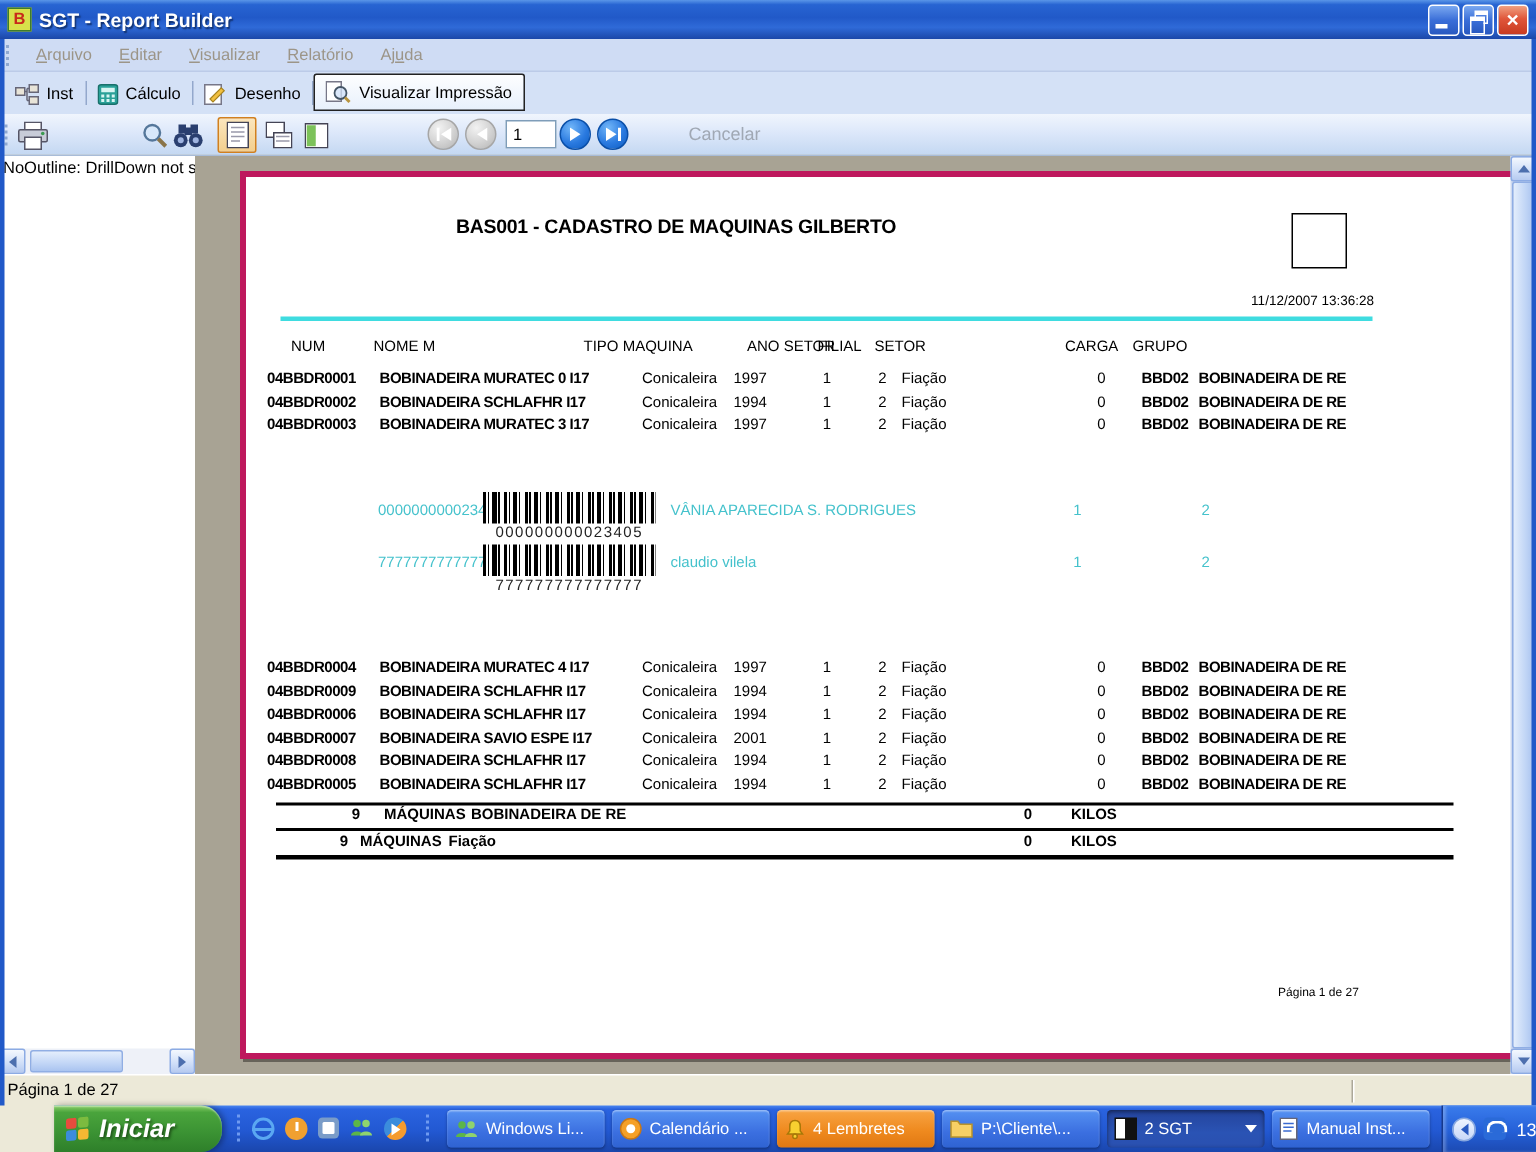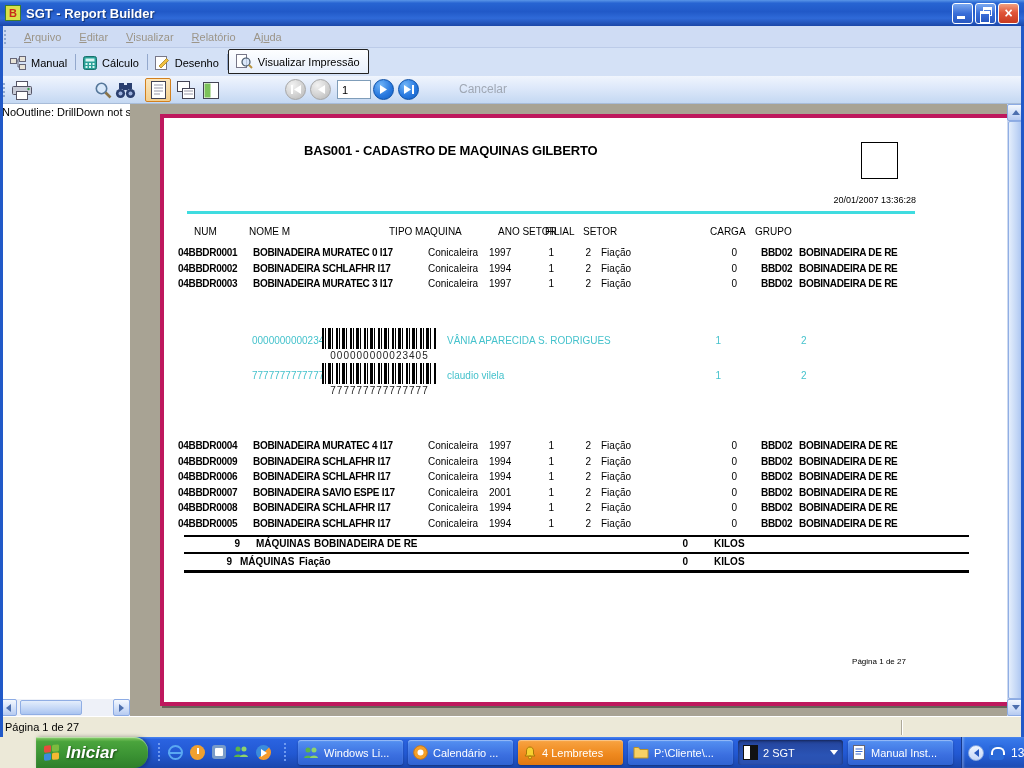--- a/index.html
+++ b/index.html
@@ -215,21 +215,21 @@
   <div class="tabbar">
     <div class="tab">
       <span class="ticon">
         <svg width="16" height="14">
             <rect x="0.5" y="2.5" width="6" height="5" fill="#e8e4d8" stroke="#667"></rect>
             <rect x="9.5" y="0.5" width="6" height="5" fill="#e8e4d8" stroke="#667"></rect>
             <rect x="9.5" y="8.5" width="6" height="5" fill="#e8e4d8" stroke="#667"></rect>
             <path d="M6.5 5 H8 M8 3 V11 M8 3 H9.5 M8 11 H9.5" stroke="#667" fill="none"></path>
           </svg>
       </span>
-      <span>Manual</span>
+      <span>Inst</span>
     </div>
     <div class="tabsep"></div>
     <div class="tab">
       <span class="ticon">
         <svg width="14" height="14">
             <rect x="0.5" y="0.5" width="13" height="13" rx="2" fill="#2aa198" stroke="#19716b"></rect>
             <rect x="2.5" y="2.5" width="9" height="3" fill="#d8f5f2"></rect>
             <g fill="#d8f5f2">
               <rect x="2.5" y="7" width="2" height="2"></rect>
               <rect x="6" y="7" width="2" height="2"></rect>
@@ -355,21 +355,21 @@
         <span class="sb-btn right">
             <i class="tri r"></i>
           </span>
       </div>
     </div>
 
     <div class="workspace">
       <div class="page">
         <div class="r-title">BAS001 - CADASTRO DE MAQUINAS GILBERTO</div>
         <div class="r-imgbox"></div>
-        <div class="r-date">20/01/2007 13:36:28</div>
+        <div class="r-date">11/12/2007 13:36:28</div>
         <div class="r-cyanline"></div>
 
         <div class="r-header">
           <span class="h-num">NUM</span>
           <span class="h-nome">NOME M</span>
           <span class="h-tipo">TIPO MAQUINA</span>
           <span class="h-ano">ANO SETOR</span>
           <span class="h-filial">FILIAL</span>
           <span class="h-setor">SETOR</span>
           <span class="h-carga">CARGA</span>

